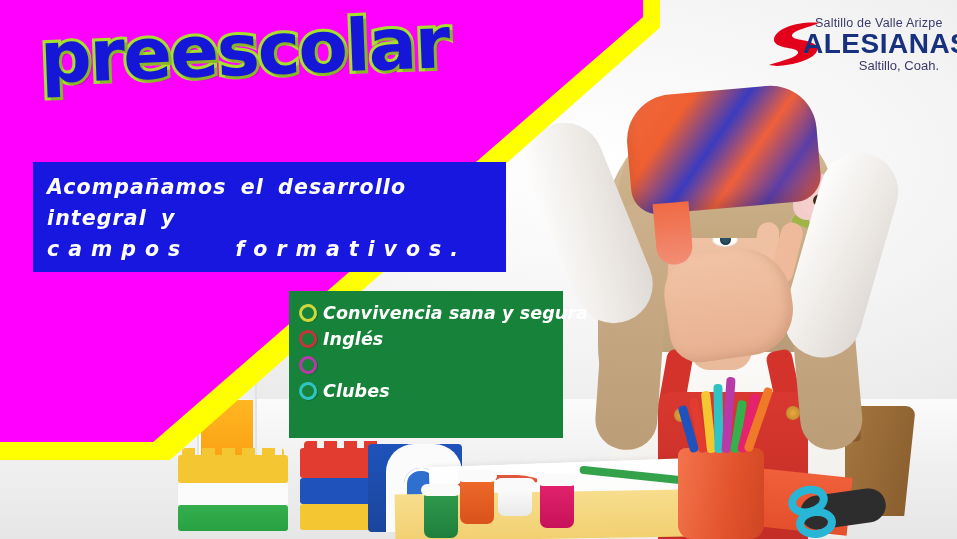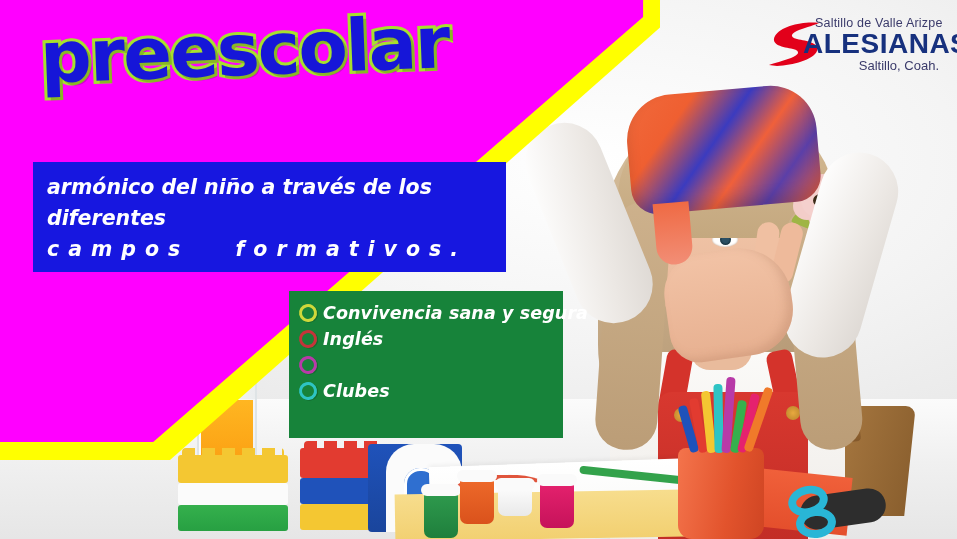--- a/index.html
+++ b/index.html
@@ -428,21 +428,21 @@
   <div class="logo">
     <svg class="logo-swoosh" viewBox="0 0 56 48">
       <path d="M52 3 C36 1 14 6 8 16 C3 25 16 27 26 29 C34 31 32 35 24 38 C16 41 7 43 2 45 L10 46 C26 45 46 40 50 31 C53 23 40 21 30 19 C22 17 24 13 32 10 C40 7 48 5 52 3 Z" fill="#e2001a"></path>
     </svg>
     <div class="logo-top">Saltillo de Valle Arizpe</div>
     <div class="logo-main">ALESIANAS</div>
     <div class="logo-sub">Saltillo, Coah.</div>
   </div>
 
   <div class="statement">
-    <p class="l2">armónico del niño a través de los diferentes</p>
+    <p class="l1">Acompañamos el desarrollo integral y</p>
     <p class="l3">campos                formativos.</p>
   </div>
 
   <div class="listbox" id="listbox">
       <div class="list-item">
         <div class="bullet" style="color: rgb(207, 216, 58);"></div>
         <span class="lbl">Convivencia sana y segura</span>
       </div>
       <div class="list-item">
         <div class="bullet" style="color: rgb(196, 52, 58);"></div>

